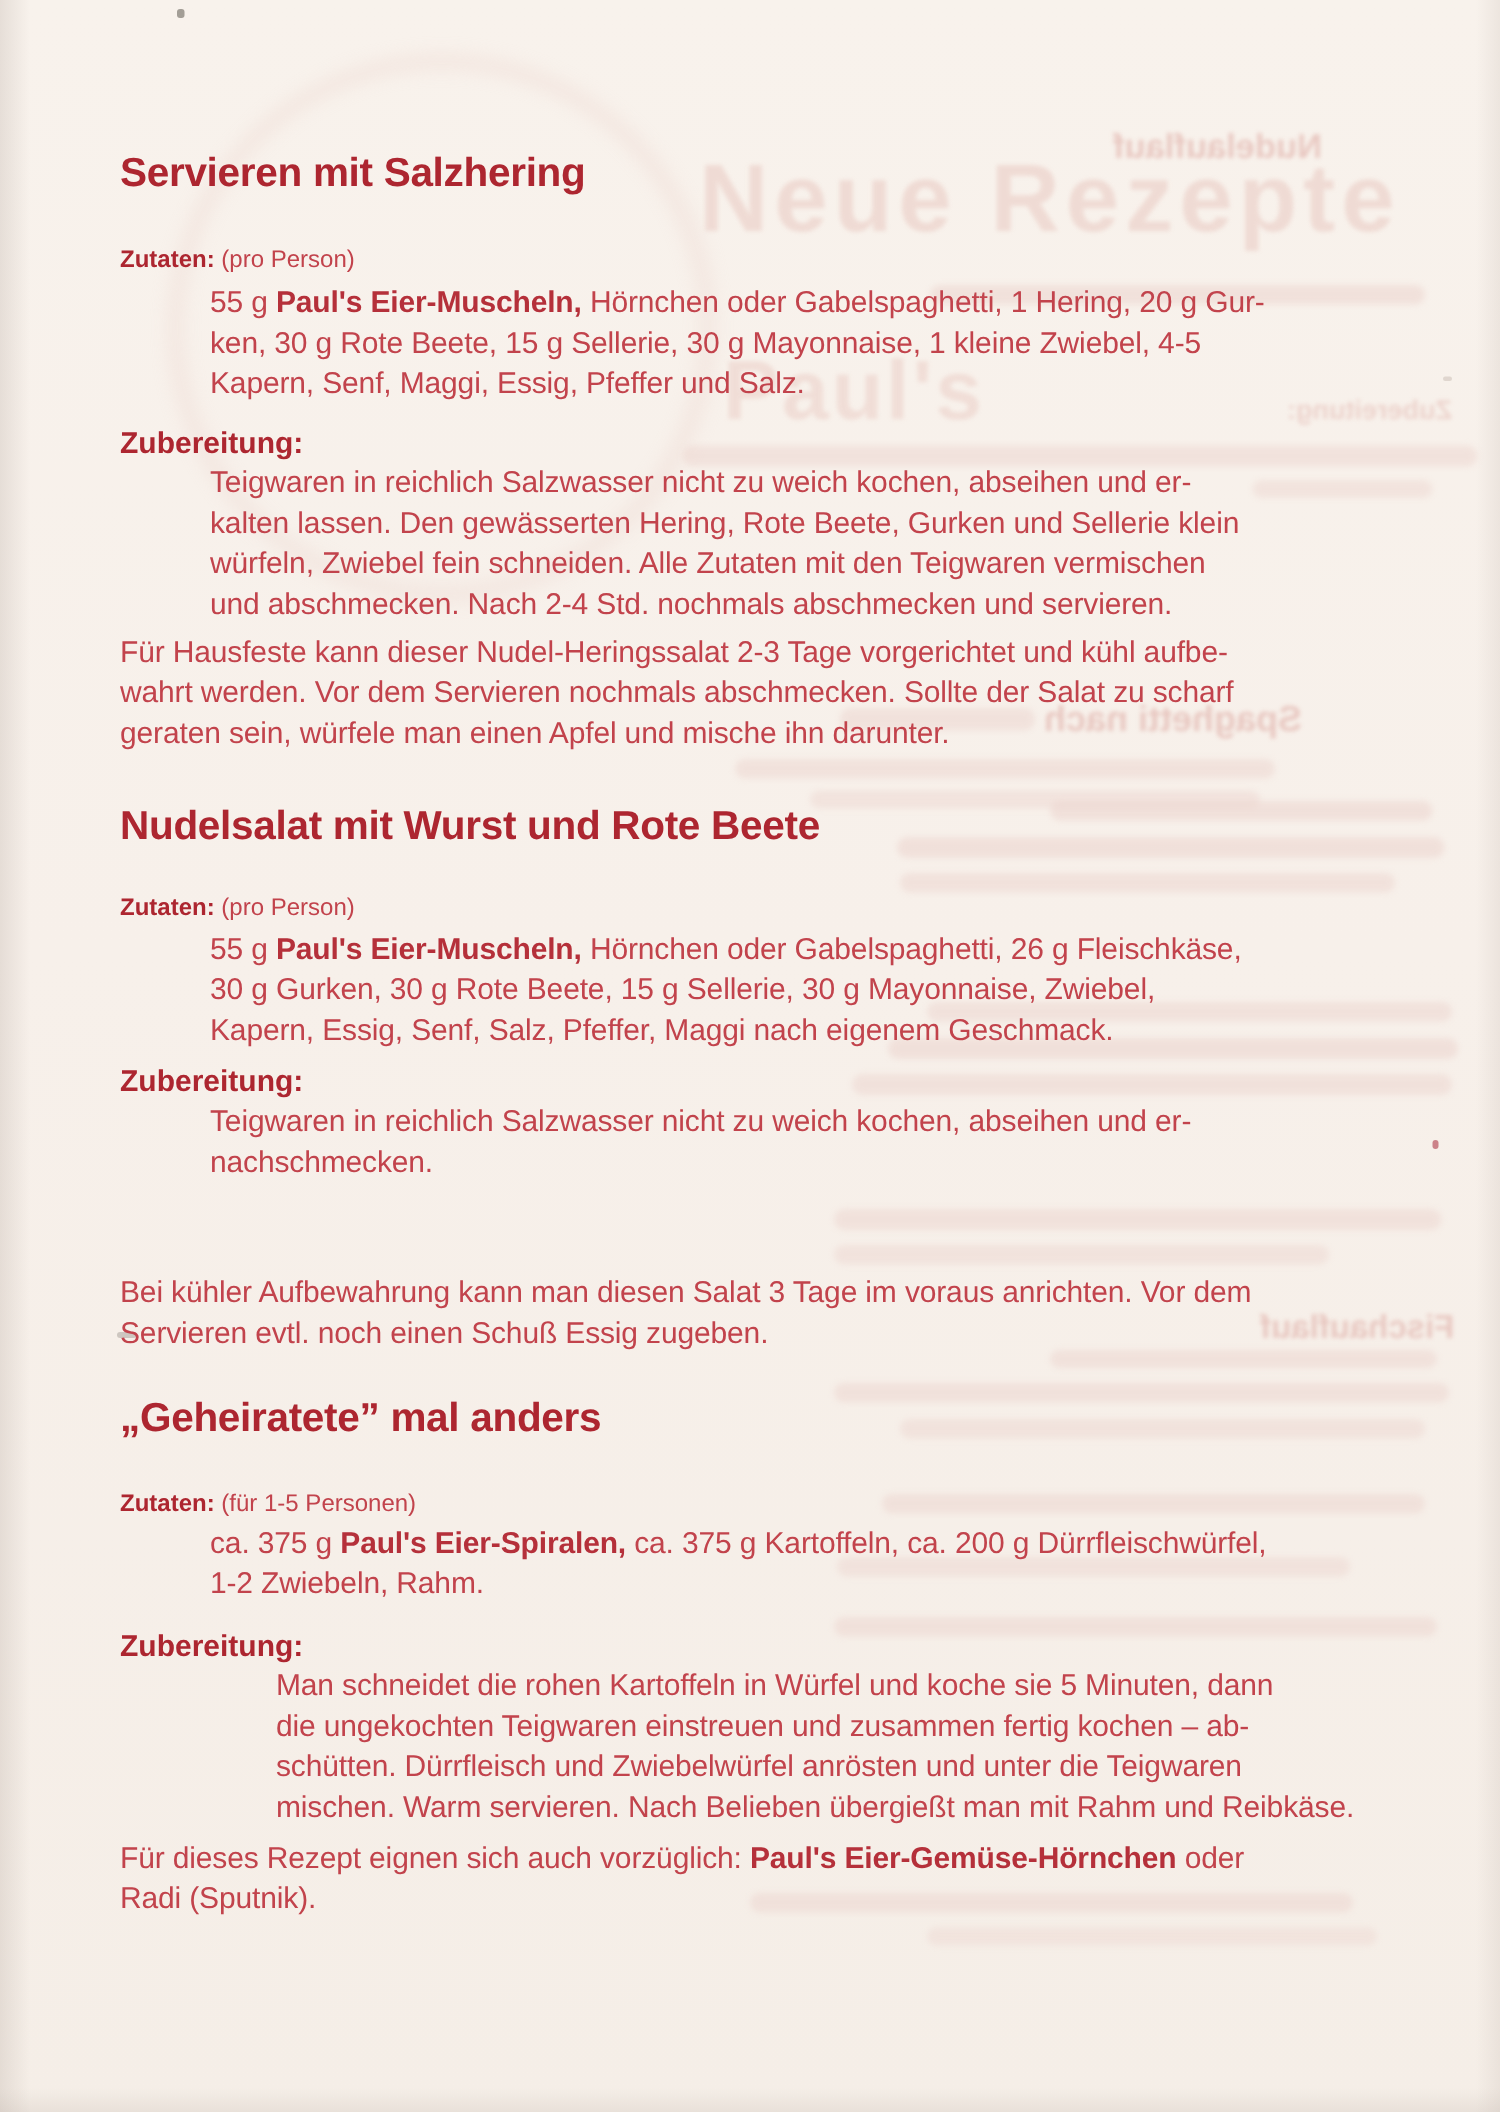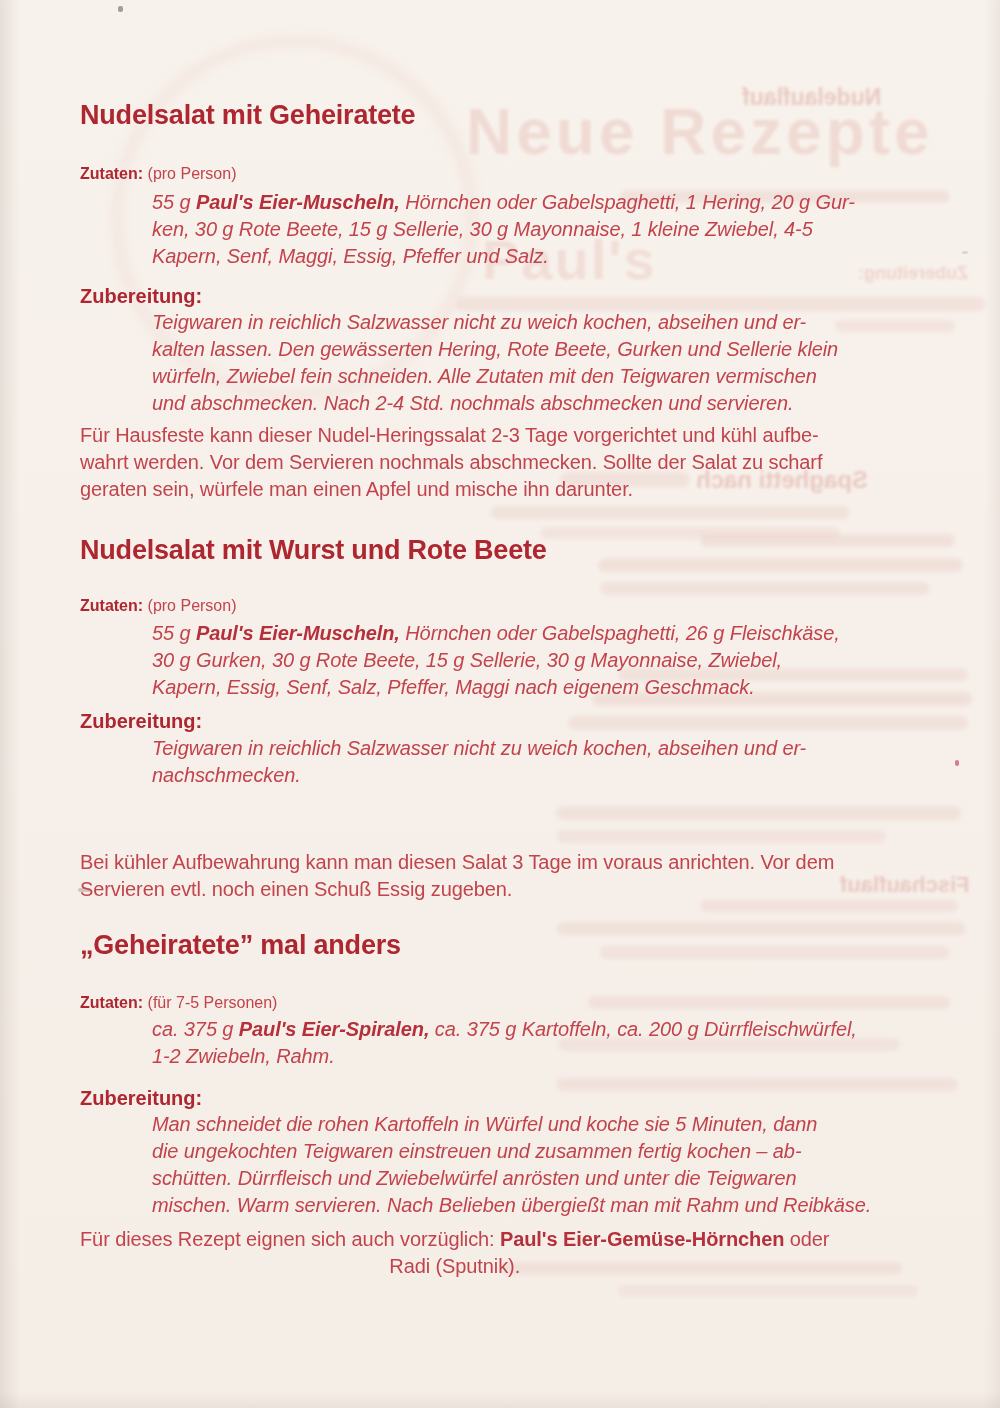--- a/index.html
+++ b/index.html
@@ -55,37 +55,37 @@
   .r1{top:100px;height:435px;}
   .r2{top:535px;height:395px;}
   .r3{top:930px;height:365px;}
 
   .recipe .title{
     position:absolute;top:0;left:0;margin:0;
     font-size:27px;font-weight:bold;color:var(--head);
     letter-spacing:-0.2px;white-space:nowrap;
   }
   .block{position:absolute;left:0;}
-  .indent{left:72px;font-style:italic;}
+  .indent{left:60px;}
 
   .zrow{font-size:16px;line-height:24px;white-space:nowrap;}
   .zrow .lab{font-weight:bold;color:var(--head);}
   .zrow .note{color:var(--body);}
 
   .zublabel{font-size:20px;font-weight:bold;color:var(--head);white-space:nowrap;}
 
   .tline{
     white-space:nowrap;font-size:20px;line-height:27px;
     color:var(--body);letter-spacing:-0.1px;
   }
   .tline .b{font-weight:bold;color:var(--bodyb);}
 
   .r1 .zrow{top:62px;}  .r1 .ing{top:89px;}  .r1 .zub{top:185px;} .r1 .prep{top:209px;} .r1 .tip{top:322px;}
   .r2 .zrow{top:59px;}  .r2 .ing{top:85px;}  .r2 .zub{top:175px;} .r2 .prep{top:200px;} .r2 .tip{top:314px;}
-  .r3 .zrow{top:61px;}  .r3 .ing{top:86px;}  .r3 .zub{top:157px;} .r3 .prep{top:181px;} .r3 .tip{top:296px;text-align:center;}
+  .r3 .zrow{top:61px;}  .r3 .ing{top:86px;}  .r3 .zub{top:157px;} .r3 .prep{top:181px;margin-left:44px;} .r3 .tip{top:296px;}
 </style>
 </head>
 <body>
 
 <div class="page">
 
   <div class="ghost-layer">
     <div class="ghost-arc"></div>
   <div class="ghost-text mir" style="left: 742px; top: 86px; font-size: 23px; opacity: 0.8; color: rgb(229, 190, 183);">Nudelauflauf</div>
       <div class="ghost-text" style="left: 466px; top: 100px; font-size: 64px; opacity: 0.85; color: rgb(238, 215, 208); letter-spacing: 4px;">Neue Rezepte</div>
@@ -119,21 +119,21 @@
       <div class="speck" style="left: 955px; top: 760px; width: 4px; height: 6px; background: rgb(192, 103, 112); opacity: 0.8;"></div>
       <div class="speck" style="left: 78px; top: 888px; width: 13px; height: 4px; background: rgb(188, 181, 174); opacity: 0.7;"></div>
       <div class="speck" style="left: 962px; top: 251px; width: 6px; height: 3px; background: rgb(217, 207, 200); opacity: 0.8;"></div>
     </div>
 
   <div class="edge-right"></div>
 
   <div class="content">
 
     <section class="recipe r1">
-      <h2 class="title">Nudelsalat mit Geheiratete</h2>
+      <h2 class="title">Servieren mit Salzhering</h2>
       <div class="block zrow">
         <span class="lab">Zutaten:</span>
         <span class="note">(pro Person)</span>
       </div>
       <div class="block indent ing">
           <div class="tline"><span>55 g </span><span class="b">Paul's Eier-Muscheln,</span><span> Hörnchen oder Gabelspaghetti, 1 Hering, 20 g Gur-</span></div>
           <div class="tline"><span>ken, 30 g Rote Beete, 15 g Sellerie, 30 g Mayonnaise, 1 kleine Zwiebel, 4-5</span></div>
           <div class="tline"><span>Kapern, Senf, Maggi, Essig, Pfeffer und Salz.</span></div>
         </div>
       <div class="block zublabel zub">Zubereitung:</div>
@@ -169,21 +169,21 @@
       <div class="block tip">
           <div class="tline"><span>Bei kühler Aufbewahrung kann man diesen Salat 3 Tage im voraus anrichten. Vor dem</span></div>
           <div class="tline"><span>Servieren evtl. noch einen Schuß Essig zugeben.</span></div>
         </div>
     </section>
 
     <section class="recipe r3">
       <h2 class="title">„Geheiratete” mal anders</h2>
       <div class="block zrow">
         <span class="lab">Zutaten:</span>
-        <span class="note">(für 7-5 Personen)</span>
+        <span class="note">(für 1-5 Personen)</span>
       </div>
       <div class="block indent ing">
           <div class="tline"><span>ca. 375 g </span><span class="b">Paul's Eier-Spiralen,</span><span> ca. 375 g Kartoffeln, ca. 200 g Dürrfleischwürfel,</span></div>
           <div class="tline"><span>1-2 Zwiebeln, Rahm.</span></div>
         </div>
       <div class="block zublabel zub">Zubereitung:</div>
       <div class="block indent prep">
           <div class="tline"><span>Man schneidet die rohen Kartoffeln in Würfel und koche sie 5 Minuten, dann</span></div>
           <div class="tline"><span>die ungekochten Teigwaren einstreuen und zusammen fertig kochen – ab-</span></div>
           <div class="tline"><span>schütten. Dürrfleisch und Zwiebelwürfel anrösten und unter die Teigwaren</span></div>

